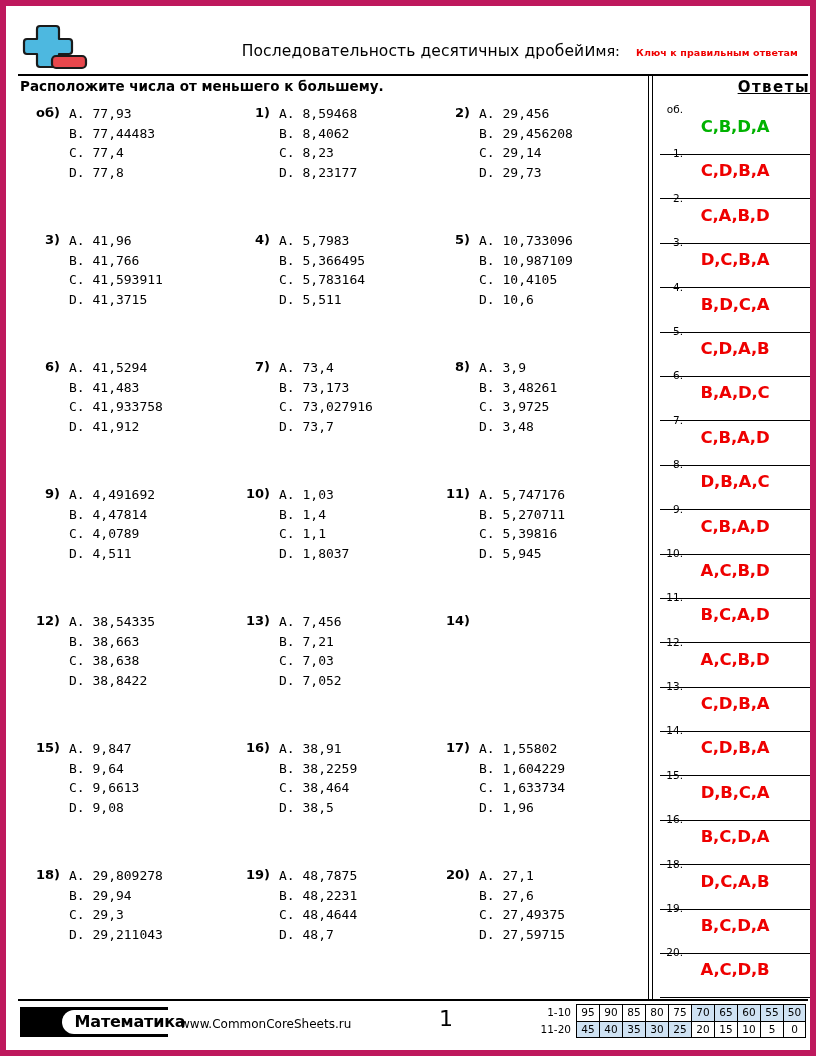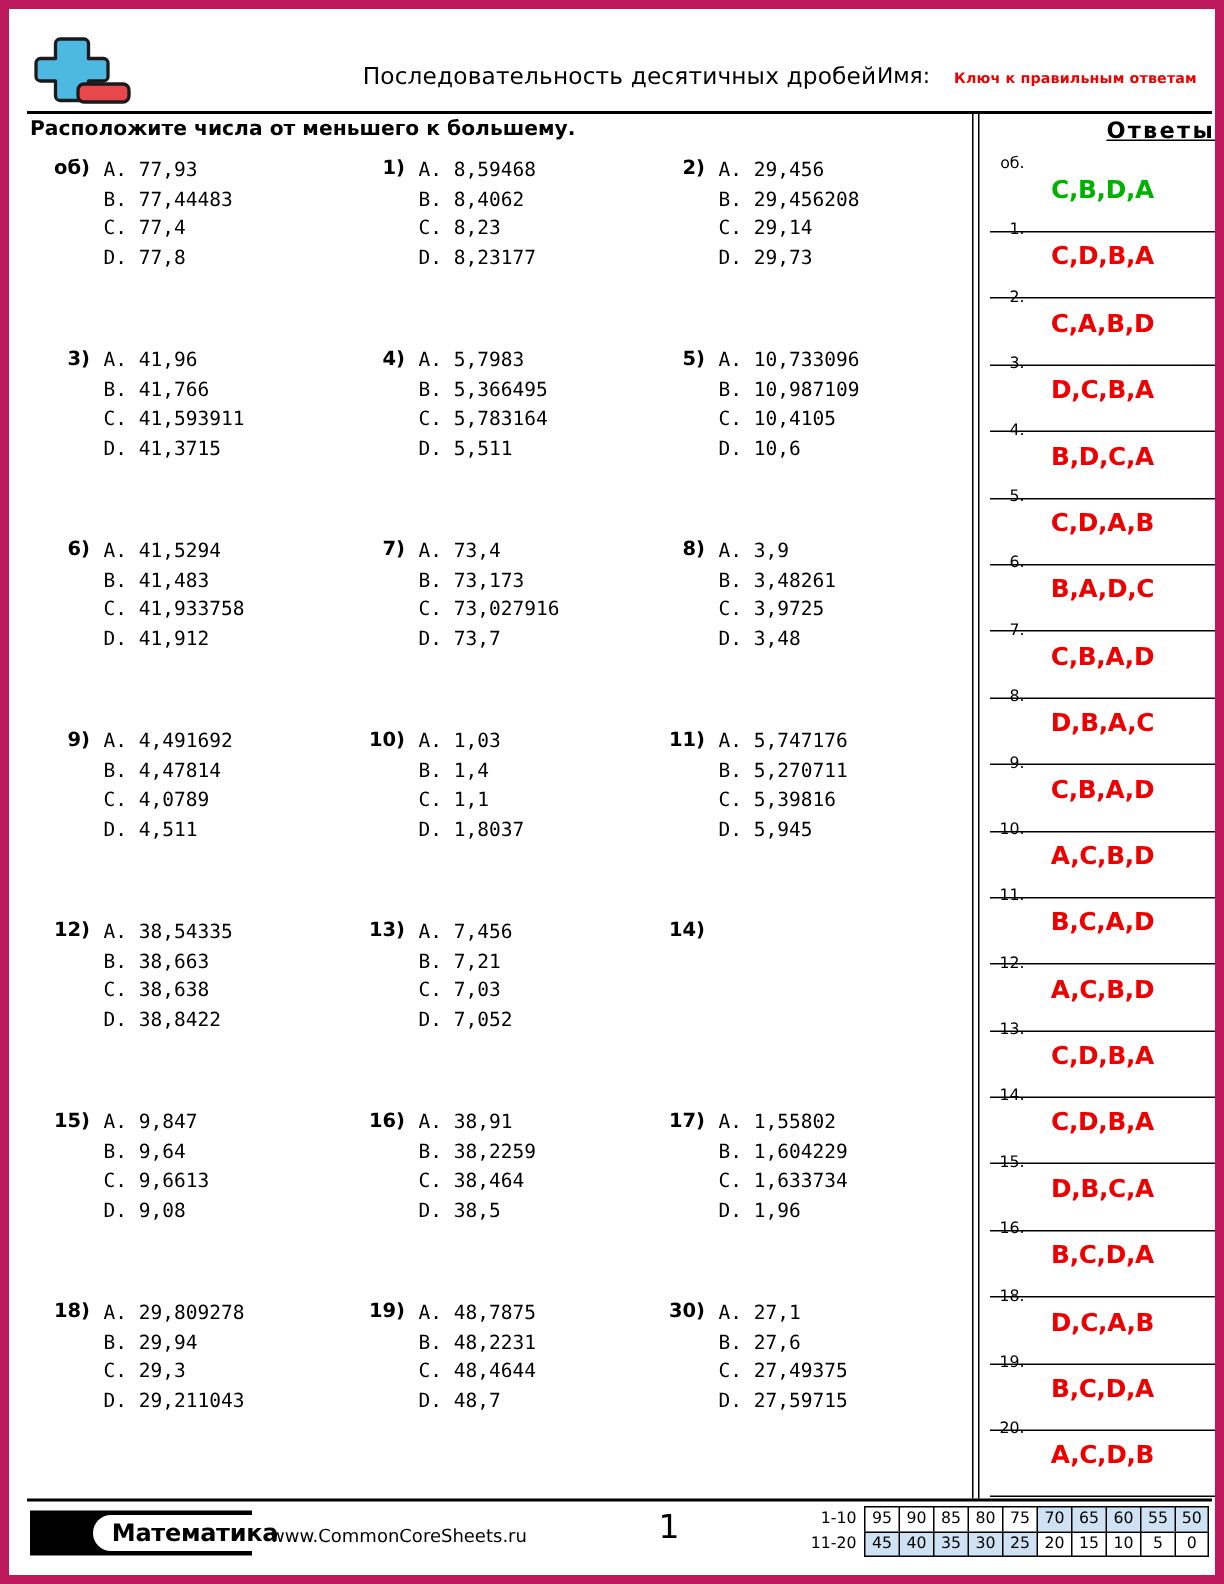--- a/index.html
+++ b/index.html
@@ -401,21 +401,21 @@
 D. 29,211043</div>
           </div>
           <div class="pcell c1">
             <div class="pnum">19)</div>
             <div class="pchoices">A. 48,7875
 B. 48,2231
 C. 48,4644
 D. 48,7</div>
           </div>
           <div class="pcell c2">
-            <div class="pnum">30)</div>
+            <div class="pnum">20)</div>
             <div class="pchoices">A. 27,1
 B. 27,6
 C. 27,49375
 D. 27,59715</div>
           </div>
         </div>
       </div>
 
   <div class="answers">
     <div class="answers-title">Ответы</div>

